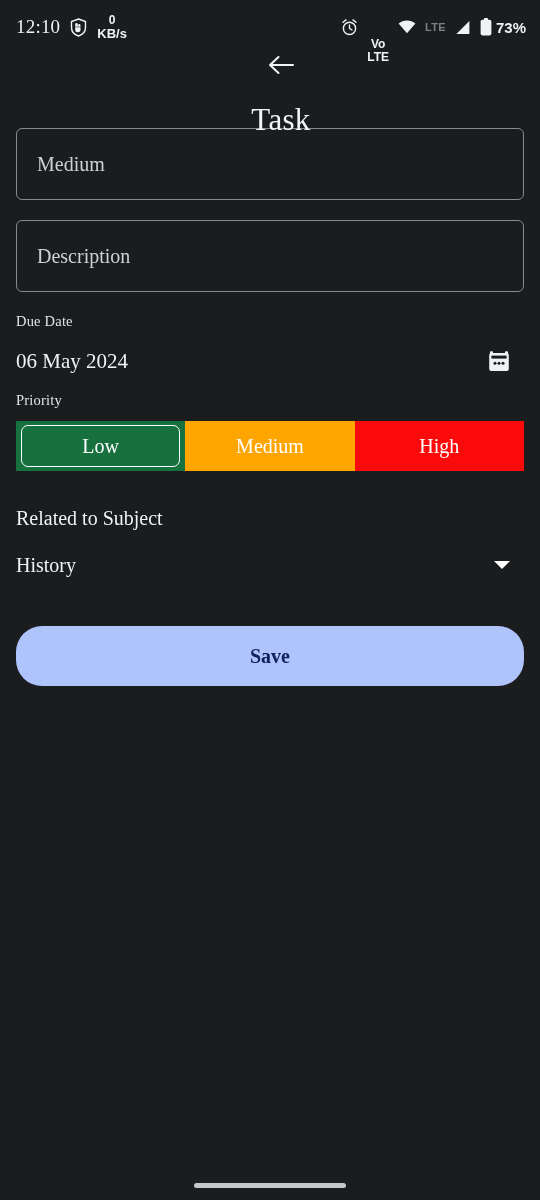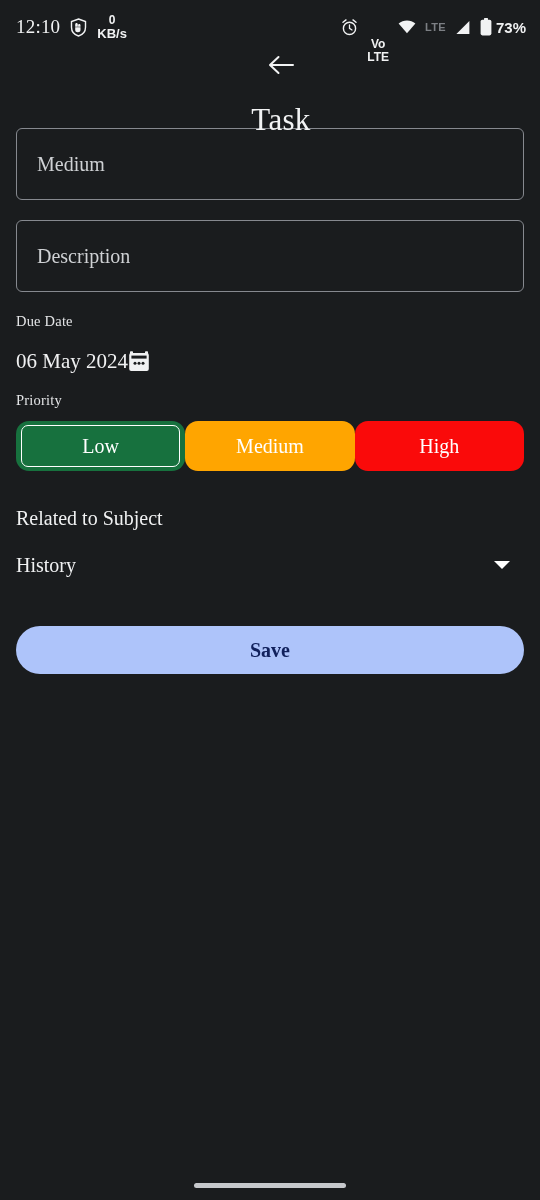--- a/index.html
+++ b/index.html
@@ -129,20 +129,21 @@
     color: #e3e4e6;
     font-family: "Liberation Serif", serif;
     letter-spacing: .2px;
   }
 
   .duedate-label { margin-top: 8px; }
 
   .duedate-row {
     display: flex;
     align-items: center;
+    justify-content: space-between;
     height: 46px;
     margin-top: 8px;
     cursor: pointer;
   }
   .duedate-value {
     font-size: 21px;
     color: #f0f1f2;
     font-family: "Liberation Serif", serif;
   }
   .cal-ic { width: 22px; height: 22px; display:block; margin-right: 14px; }
@@ -158,21 +159,20 @@
   .seg-item {
     flex: 1 1 0;
     display: flex;
     align-items: center;
     justify-content: center;
     font-size: 20px;
     color: #ffffff;
     font-family: "Liberation Serif", serif;
     cursor: pointer;
     position: relative;
-    border-radius: 13px;
   }
   .seg-item.sel::after {
     content: "";
     position: absolute;
     left: 5px; right: 5px; top: 4px; bottom: 4px;
     border: 1.6px solid #ffffff;
     border-radius: 7px;
     pointer-events: none;
   }
 
@@ -202,21 +202,21 @@
   .caret {
     width: 0; height: 0;
     border-left: 8px solid transparent;
     border-right: 8px solid transparent;
     border-top: 8px solid #ffffff;
   }
 
   .save-btn {
     display: block;
     width: 100%;
-    height: 48px;
+    height: 60px;
     margin-top: 40px;
     border: none;
     border-radius: 26px;
     font-size: 20px;
     font-weight: bold;
     font-family: "Liberation Serif", serif;
     cursor: pointer;
   }
 
   

